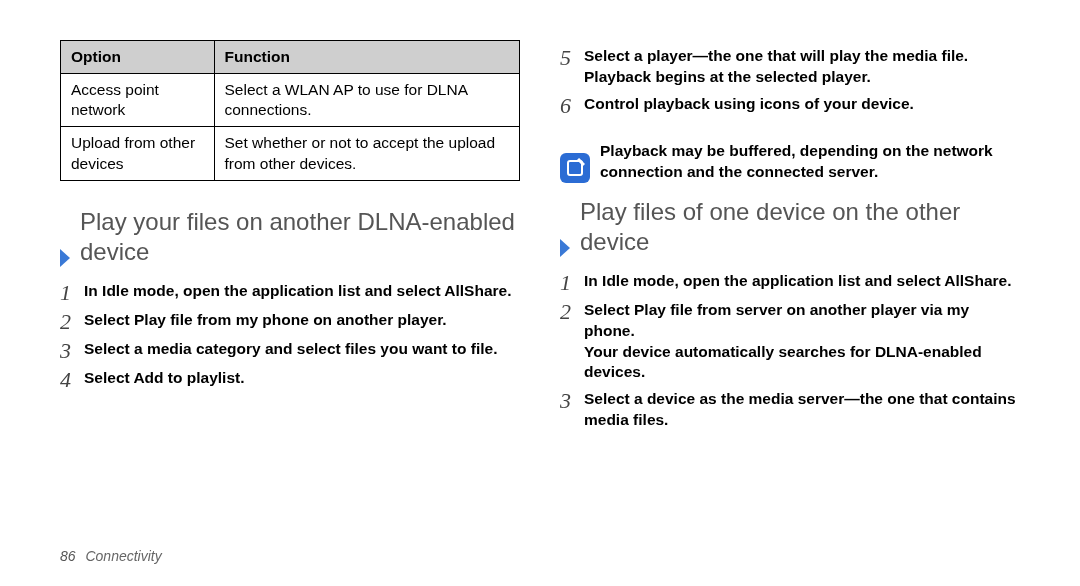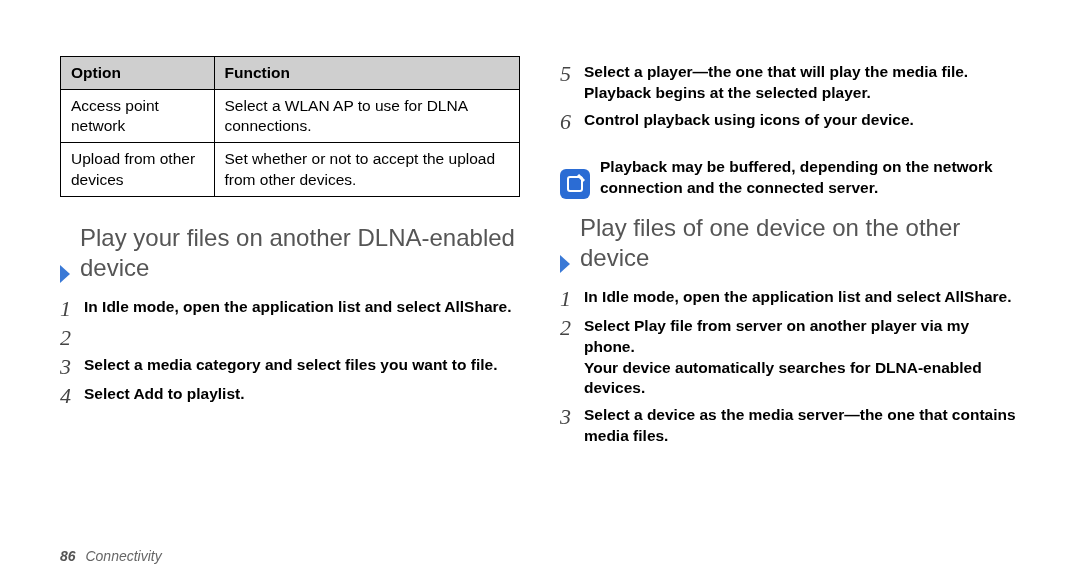--- a/index.html
+++ b/index.html
@@ -9,21 +9,21 @@
     height: 586px;
     background: #fff;
     font-family: "Segoe UI", "Helvetica Neue", Arial, sans-serif;
     color: #000;
   }
   .page {
     position: relative;
     width: 1080px;
     height: 586px;
     box-sizing: border-box;
-    padding: 56px 60px 30px 60px;
+    padding: 40px 60px 30px 60px;
   }
   .cols {
     display: flex;
     gap: 40px;
   }
   .col {
     flex: 1;
   }
   table.opt {
     border-collapse: collapse;
@@ -110,21 +110,20 @@
     position: absolute;
     left: 60px;
     bottom: 22px;
     font-size: 14px;
     color: #666;
   }
   .footer .pn {
     font-style: italic;
     color: #555;
     margin-right: 6px;
-    font-weight: bold;
   }
   .footer .sec { font-style: italic; }
 </style>
 </head>
 <body>
 
 <div class="page">
   <div class="cols">
 
     <div class="col">
@@ -157,20 +156,23 @@
 
       <div class="step">
         <div class="step-num">1</div>
         <div class="step-body">
           <span>In Idle mode, open the application list and select </span><span>AllShare</span><span class="nb">.</span>
         </div>
       </div>
 
       <div class="step">
         <div class="step-num">2</div>
+        <div class="step-body">
+          <span class="nb">Select </span><span>Play file from my phone on another player</span><span class="nb">.</span>
+        </div>
       </div>
 
       <div class="step">
         <div class="step-num">3</div>
         <div class="step-body">Select a media category and select files you want to file.</div>
       </div>
 
       <div class="step">
         <div class="step-num">4</div>
         <div class="step-body">

